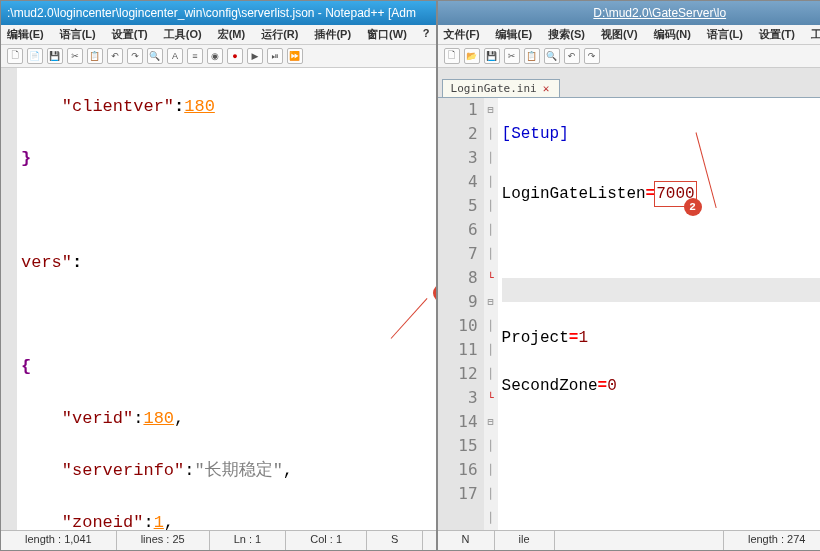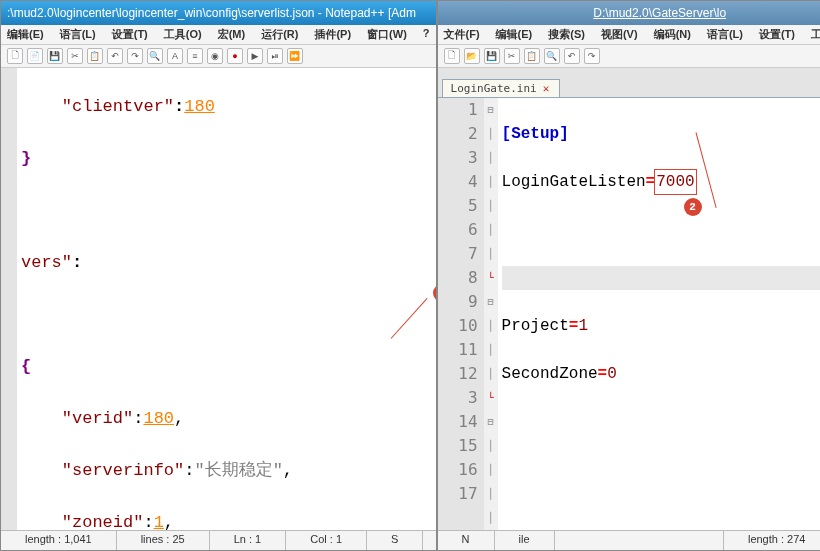--- a/index.html
+++ b/index.html
@@ -133,23 +133,23 @@
     color: #000;
     position: relative;
   }
   .code-left { font-size: 17px; line-height: 26px; }
   .gutter-left { font-size: 15px; line-height: 26px; width: 16px; }
   .s  { color: #808080; } 
   .k  { color: #8b0000; } 
   .p  { color: #800080; font-weight: bold; } 
   .n  { color: #ff8000; text-decoration: underline; } 
   .op { color: #000; font-weight: bold; }
-  .sec { color: #0000cc; font-weight: bold; } 
+  .sec { color: #0000cc; font-weight: normal; } 
   .eq { color: #ff0000; font-weight: bold; }
-  .cn { color: #8b0000; } 
+  .cn { color: #8b0000; margin-top: 12px; } 
   .hlbox {
     outline: 1px solid #d84433;
     display: inline-block;
     padding: 0 1px;
   }
   .callout {
     position: absolute;
     width: 18px;
     height: 18px;
     border-radius: 50%;

